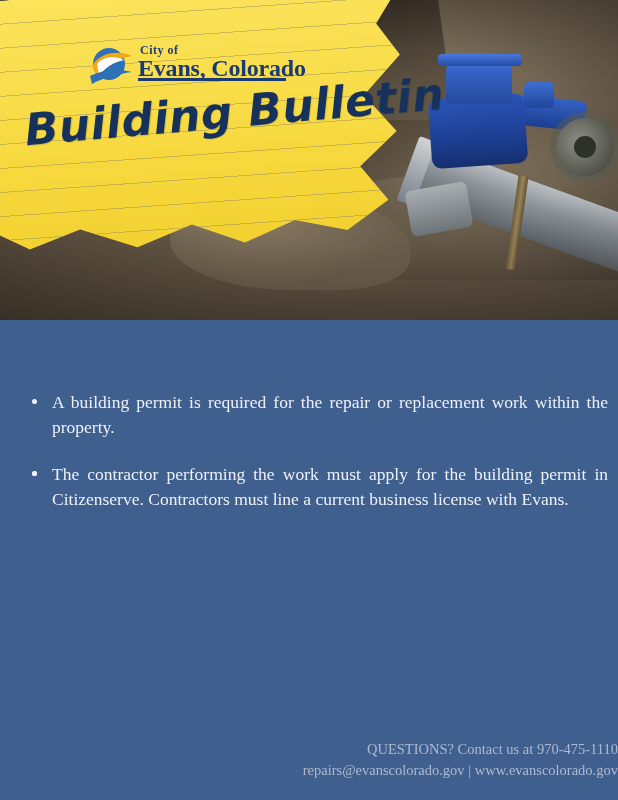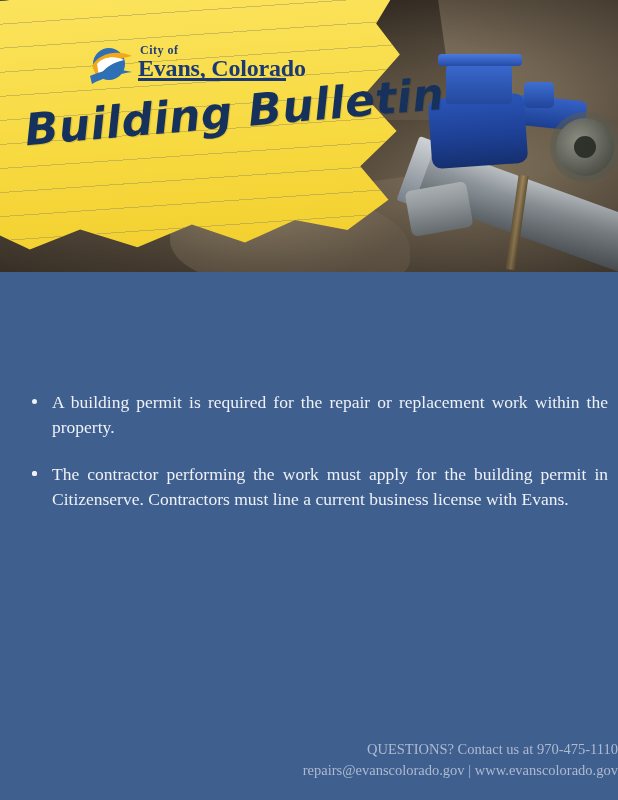--- a/index.html
+++ b/index.html
@@ -13,21 +13,21 @@
     font-family: "Liberation Serif", serif;
     overflow: hidden;
     position: relative;
   }
 
   
   .banner {
     position: absolute;
     left: 0; top: 0;
     width: 618px;
-    height: 272px;
+    height: 320px;
     overflow: hidden;
     background: #6b5a4a;
   }
 
   
   .photo {
     position: absolute;
     inset: 0;
     background:
       

